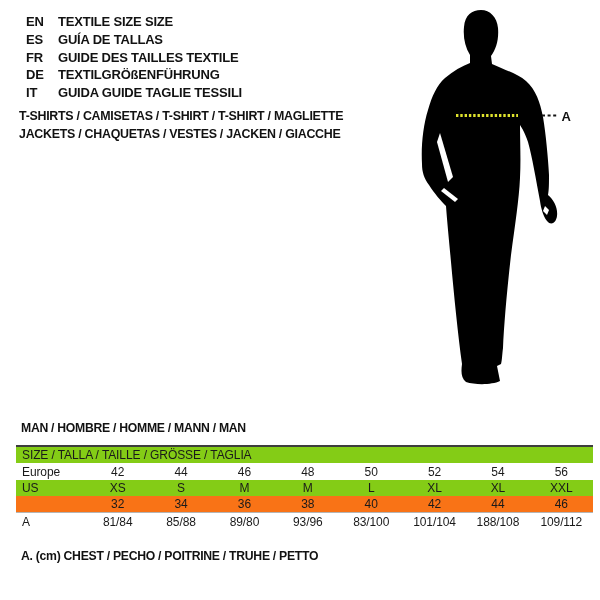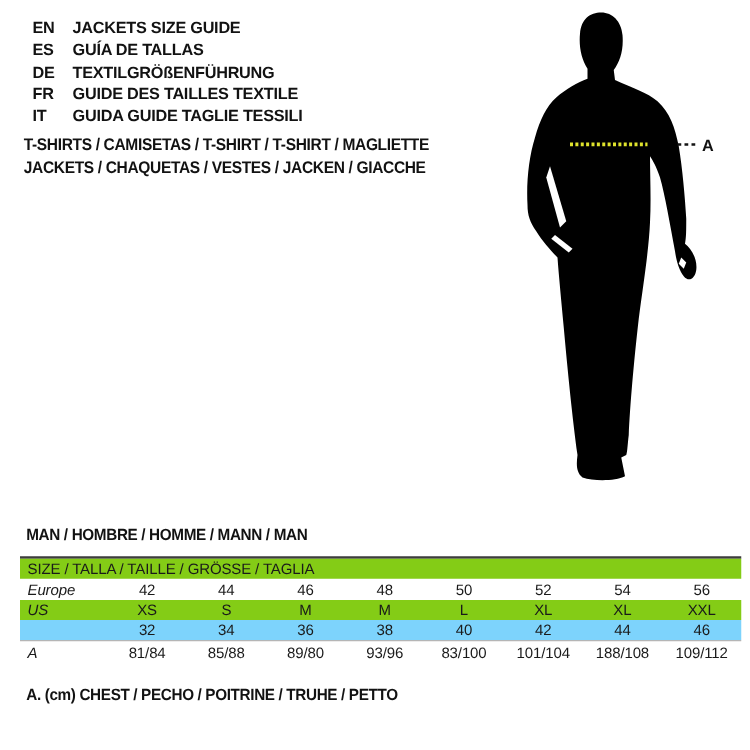--- a/index.html
+++ b/index.html
@@ -22,49 +22,49 @@
   
   .man-title{position:absolute;left:21px;top:420px;font-weight:bold;font-size:13px;
              letter-spacing:-0.3px;transform:scaleX(0.94);transform-origin:0 0;white-space:nowrap;color:#121212;}
 
   
   .tablewrap{position:absolute;left:16px;top:445px;width:577px;border-top:2px solid #3d3d3d;
              font-size:12px;color:#1a1a1a;letter-spacing:-0.1px;}
   .thead{height:16px;display:flex;align-items:center;padding-left:6px;white-space:nowrap;}
   .trow{display:flex;height:16px;align-items:center;}
   .trow.tall{height:17px;}
-  .tlabel{width:64px;flex:0 0 64px;padding-left:6px;text-align:left;font-style:italic;}
+  .tlabel{width:64px;flex:0 0 64px;padding-left:6px;text-align:left;}
   .tcell{flex:1;text-align:center;}
   .topline{border-top:1px solid #b5b5b5;}
 
   
   .footnote{position:absolute;left:21px;top:548px;font-weight:bold;font-size:13px;
             letter-spacing:-0.3px;transform:scaleX(0.94);transform-origin:0 0;white-space:nowrap;color:#121212;}
 </style>
 </head>
 <body>
 
 <div class="canvas">
 
   <div class="lang">
       <div class="lang-row">
         <span class="lang-code">EN</span>
-        <span>JACKETS SIZE GUIDE</span>
+        <span>TEXTILE SIZE SIZE</span>
       </div>
       <div class="lang-row">
         <span class="lang-code">ES</span>
         <span>GUÍA DE TALLAS</span>
       </div>
       <div class="lang-row">
+        <span class="lang-code">FR</span>
+        <span>GUIDE DES TAILLES TEXTILE</span>
+      </div>
+      <div class="lang-row">
         <span class="lang-code">DE</span>
         <span>TEXTILGRÖßENFÜHRUNG</span>
-      </div>
-      <div class="lang-row">
-        <span class="lang-code">FR</span>
-        <span>GUIDE DES TAILLES TEXTILE</span>
       </div>
       <div class="lang-row">
         <span class="lang-code">IT</span>
         <span>GUIDA GUIDE TAGLIE TESSILI</span>
       </div>
     </div>
 
   <div class="cat">
     <div>T-SHIRTS / CAMISETAS / T-SHIRT / T-SHIRT / MAGLIETTE</div>
     <div>JACKETS / CHAQUETAS / VESTES / JACKEN / GIACCHE</div>
@@ -111,21 +111,21 @@
           <div class="tlabel">US</div>
           <div class="tcell">XS</div>
           <div class="tcell">S</div>
           <div class="tcell">M</div>
           <div class="tcell">M</div>
           <div class="tcell">L</div>
           <div class="tcell">XL</div>
           <div class="tcell">XL</div>
           <div class="tcell">XXL</div>
         </div>
-        <div class="trow" style="background: #7dd3fc;">
+        <div class="trow" style="background: #f97316;">
           <div class="tlabel"></div>
           <div class="tcell">32</div>
           <div class="tcell">34</div>
           <div class="tcell">36</div>
           <div class="tcell">38</div>
           <div class="tcell">40</div>
           <div class="tcell">42</div>
           <div class="tcell">44</div>
           <div class="tcell">46</div>
         </div>

